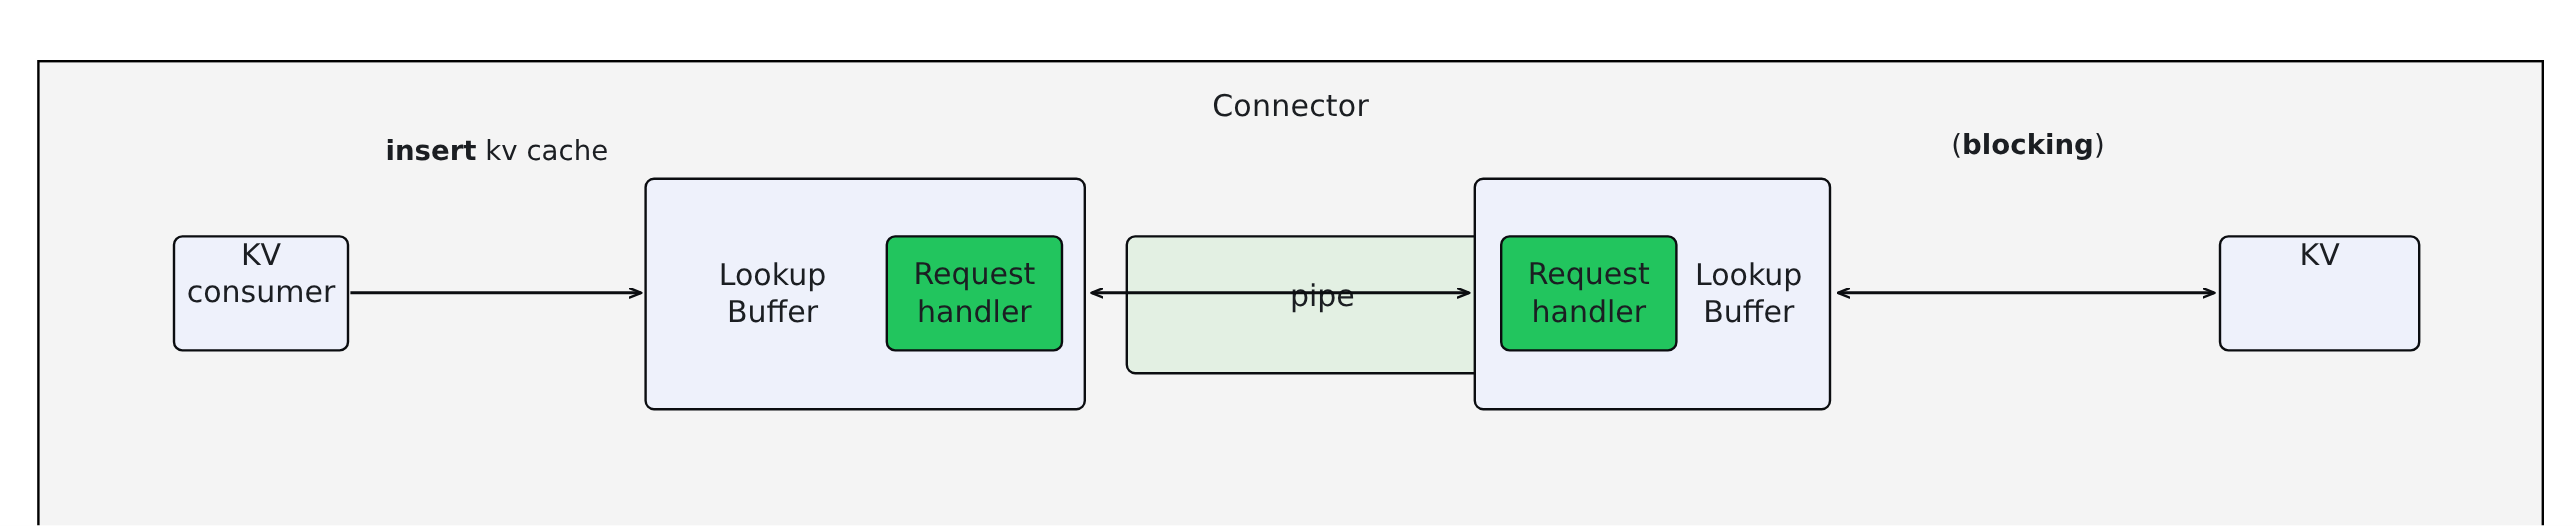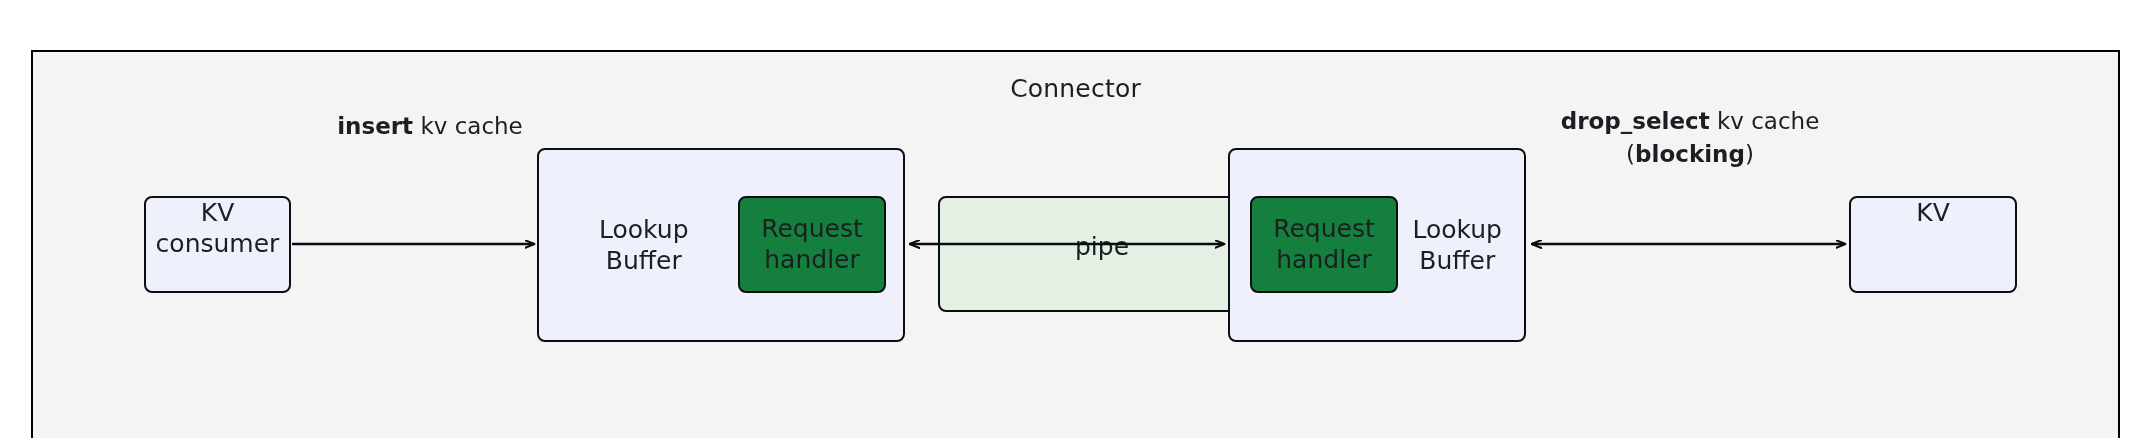--- a/index.html
+++ b/index.html
@@ -58,21 +58,21 @@
   .node.green  { background: #e3f0e3; }
 
   .node .ln { display: block; }
 
   
   .inner {
     position: absolute;
     box-sizing: border-box;
     border: 2px solid #0b0d10;
     border-radius: 8px;
-    background: #15803d;
+    background: #22c55e;
     display: flex;
     flex-direction: column;
     align-items: center;
     justify-content: center;
     font-size: 25px;
     line-height: 1.22;
     color: #1b1e22;
     white-space: nowrap;
   }
 
@@ -97,21 +97,21 @@
   
   .edge-label {
     position: absolute;
     text-align: center;
     font-size: 23px;
     line-height: 1.42;
     color: #1b1e22;
     white-space: nowrap;
   }
   .edge-label b { font-weight: 700; }
-  #label-insert      { left: 300px;  top: 110px; width: 260px; }
+  #label-insert      { left: 284px;  top: 110px; width: 260px; }
   #label-drop-select { left: 1540px; top: 105px; width: 300px; }
 
   
   #arrows {
     position: absolute;
     left: 0; top: 0;
     width: 2146px; height: 438px;
     pointer-events: none;
   }
 </style>
@@ -176,17 +176,16 @@
     <line x1="910" y1="244" x2="1224" y2="244" stroke="#0b0d10" stroke-width="2.4" marker-start="url(#ah-start)" marker-end="url(#ah)"></line>
 
     <line x1="1532" y1="244" x2="1845" y2="244" stroke="#0b0d10" stroke-width="2.4" marker-start="url(#ah-start)" marker-end="url(#ah)"></line>
   </svg>
 
   <div class="edge-label" id="label-insert">
     <div><b>insert</b><span> kv cache</span></div>
   </div>
 
   <div class="edge-label" id="label-drop-select">
-    <div><b>drop_select</b><span> kv cache</span></div>
     <div><span>(</span><b>blocking</b><span>)</span></div>
   </div>
 
 </div>
 
 </body></html>

